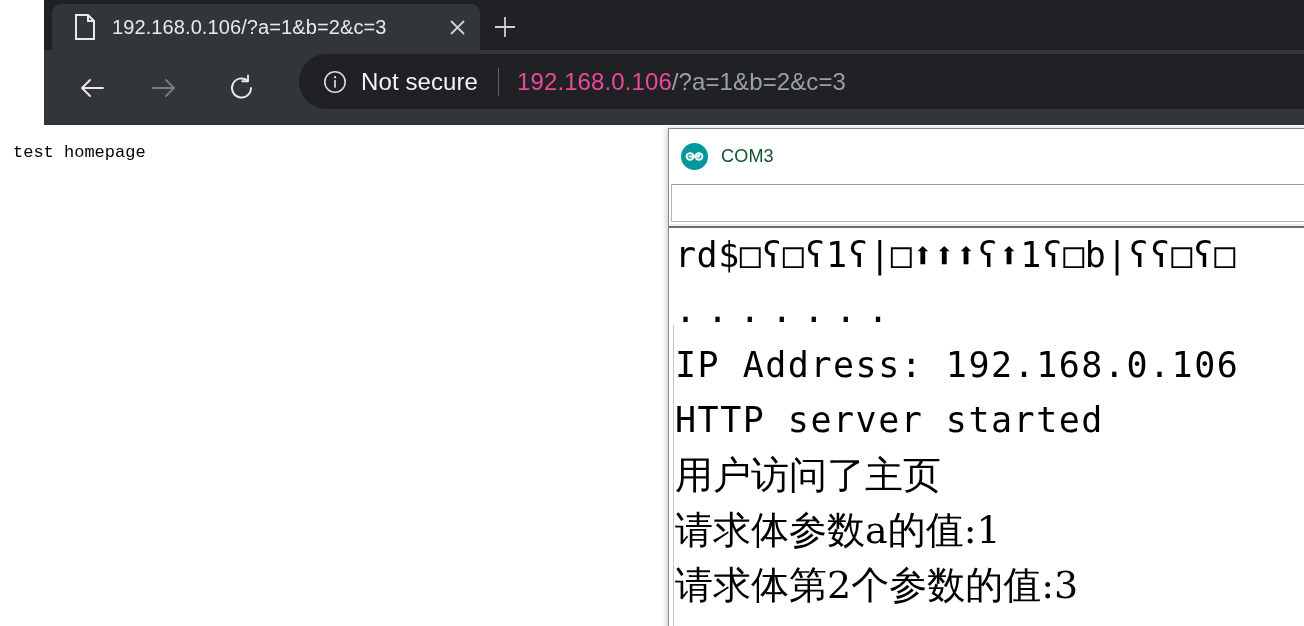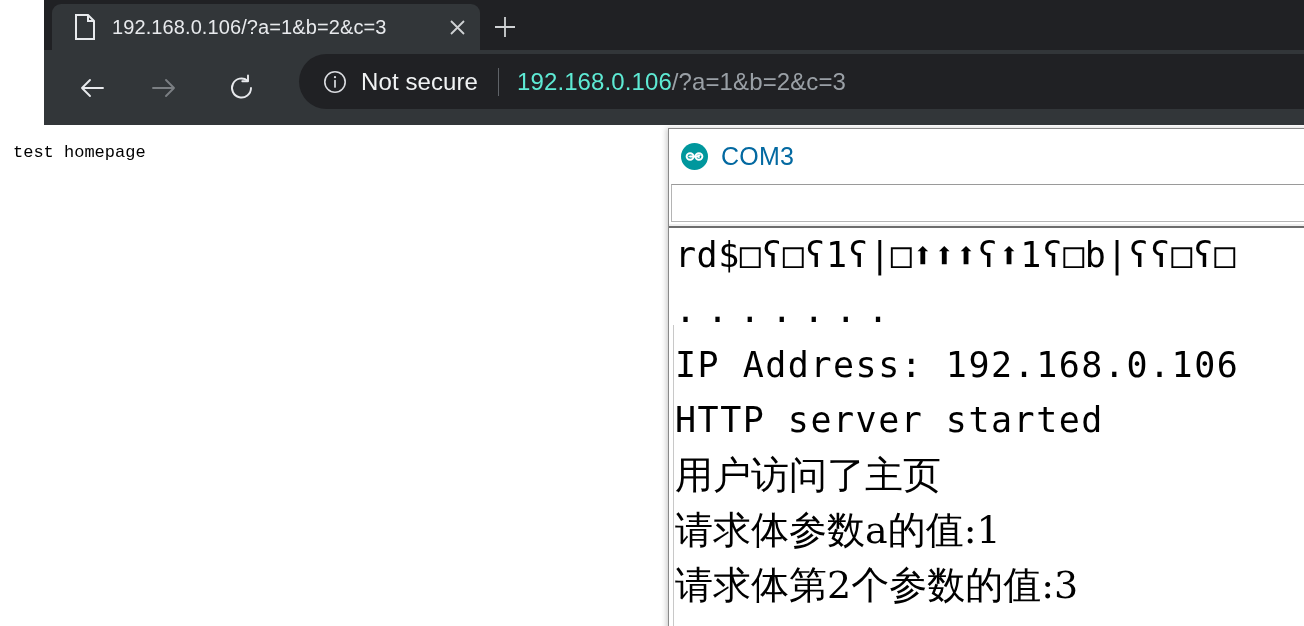--- a/index.html
+++ b/index.html
@@ -142,21 +142,21 @@
     margin: 0 18px 0 20px;
   }
   .urltext {
     flex: 1 1 auto;
     font-size: 24px;
     color: #9aa0a6;
     white-space: nowrap;
     overflow: hidden;
     letter-spacing: .1px;
   }
-  .urltext .host { color: #5eead4; }
+  .urltext .host { color: #ec4899; }
 
   
   .viewport {
     position: absolute;
     left: 0;
     top: 125px;
     width: 1044px;
     height: 501px;
     background: #ffffff;
     overflow: hidden;
@@ -193,22 +193,22 @@
     padding-left: 12px;
     box-sizing: border-box;
   }
   .sm-logo {
     width: 27px;
     height: 27px;
     flex: 0 0 auto;
   }
   .sm-title {
     margin-left: 13px;
-    font-size: 25px;
-    color: #0369a1;
+    font-size: 18px;
+    color: #14532d;
     letter-spacing: .2px;
   }
   .sm-inputrow {
     height: 40px;
     background: #ffffff;
     padding: 0 2px;
     box-sizing: border-box;
   }
   .sm-input {
     width: 100%;

